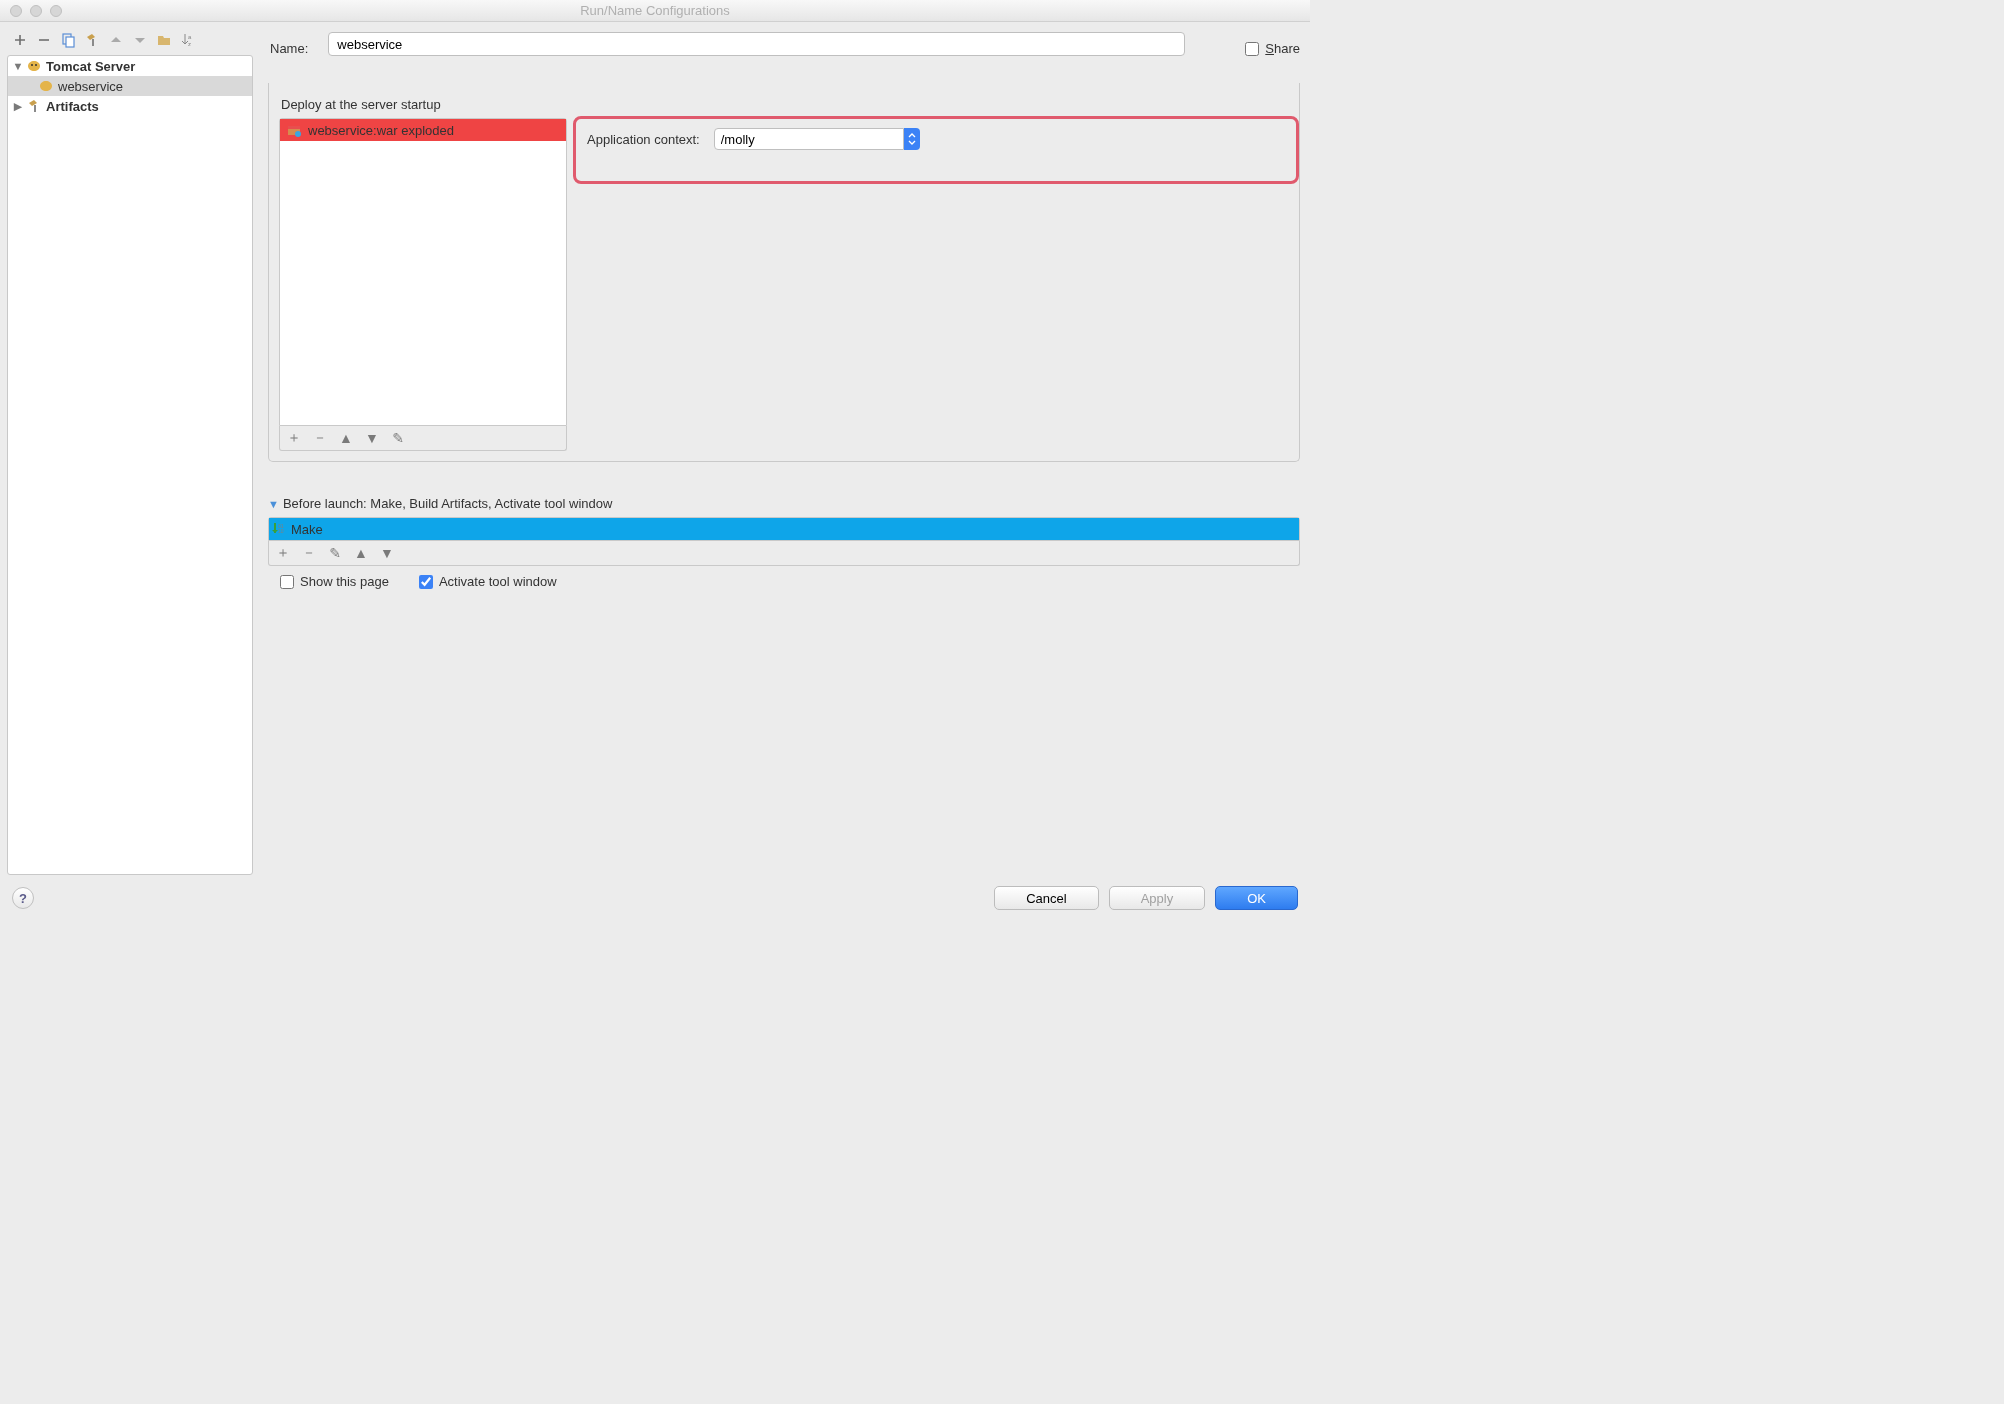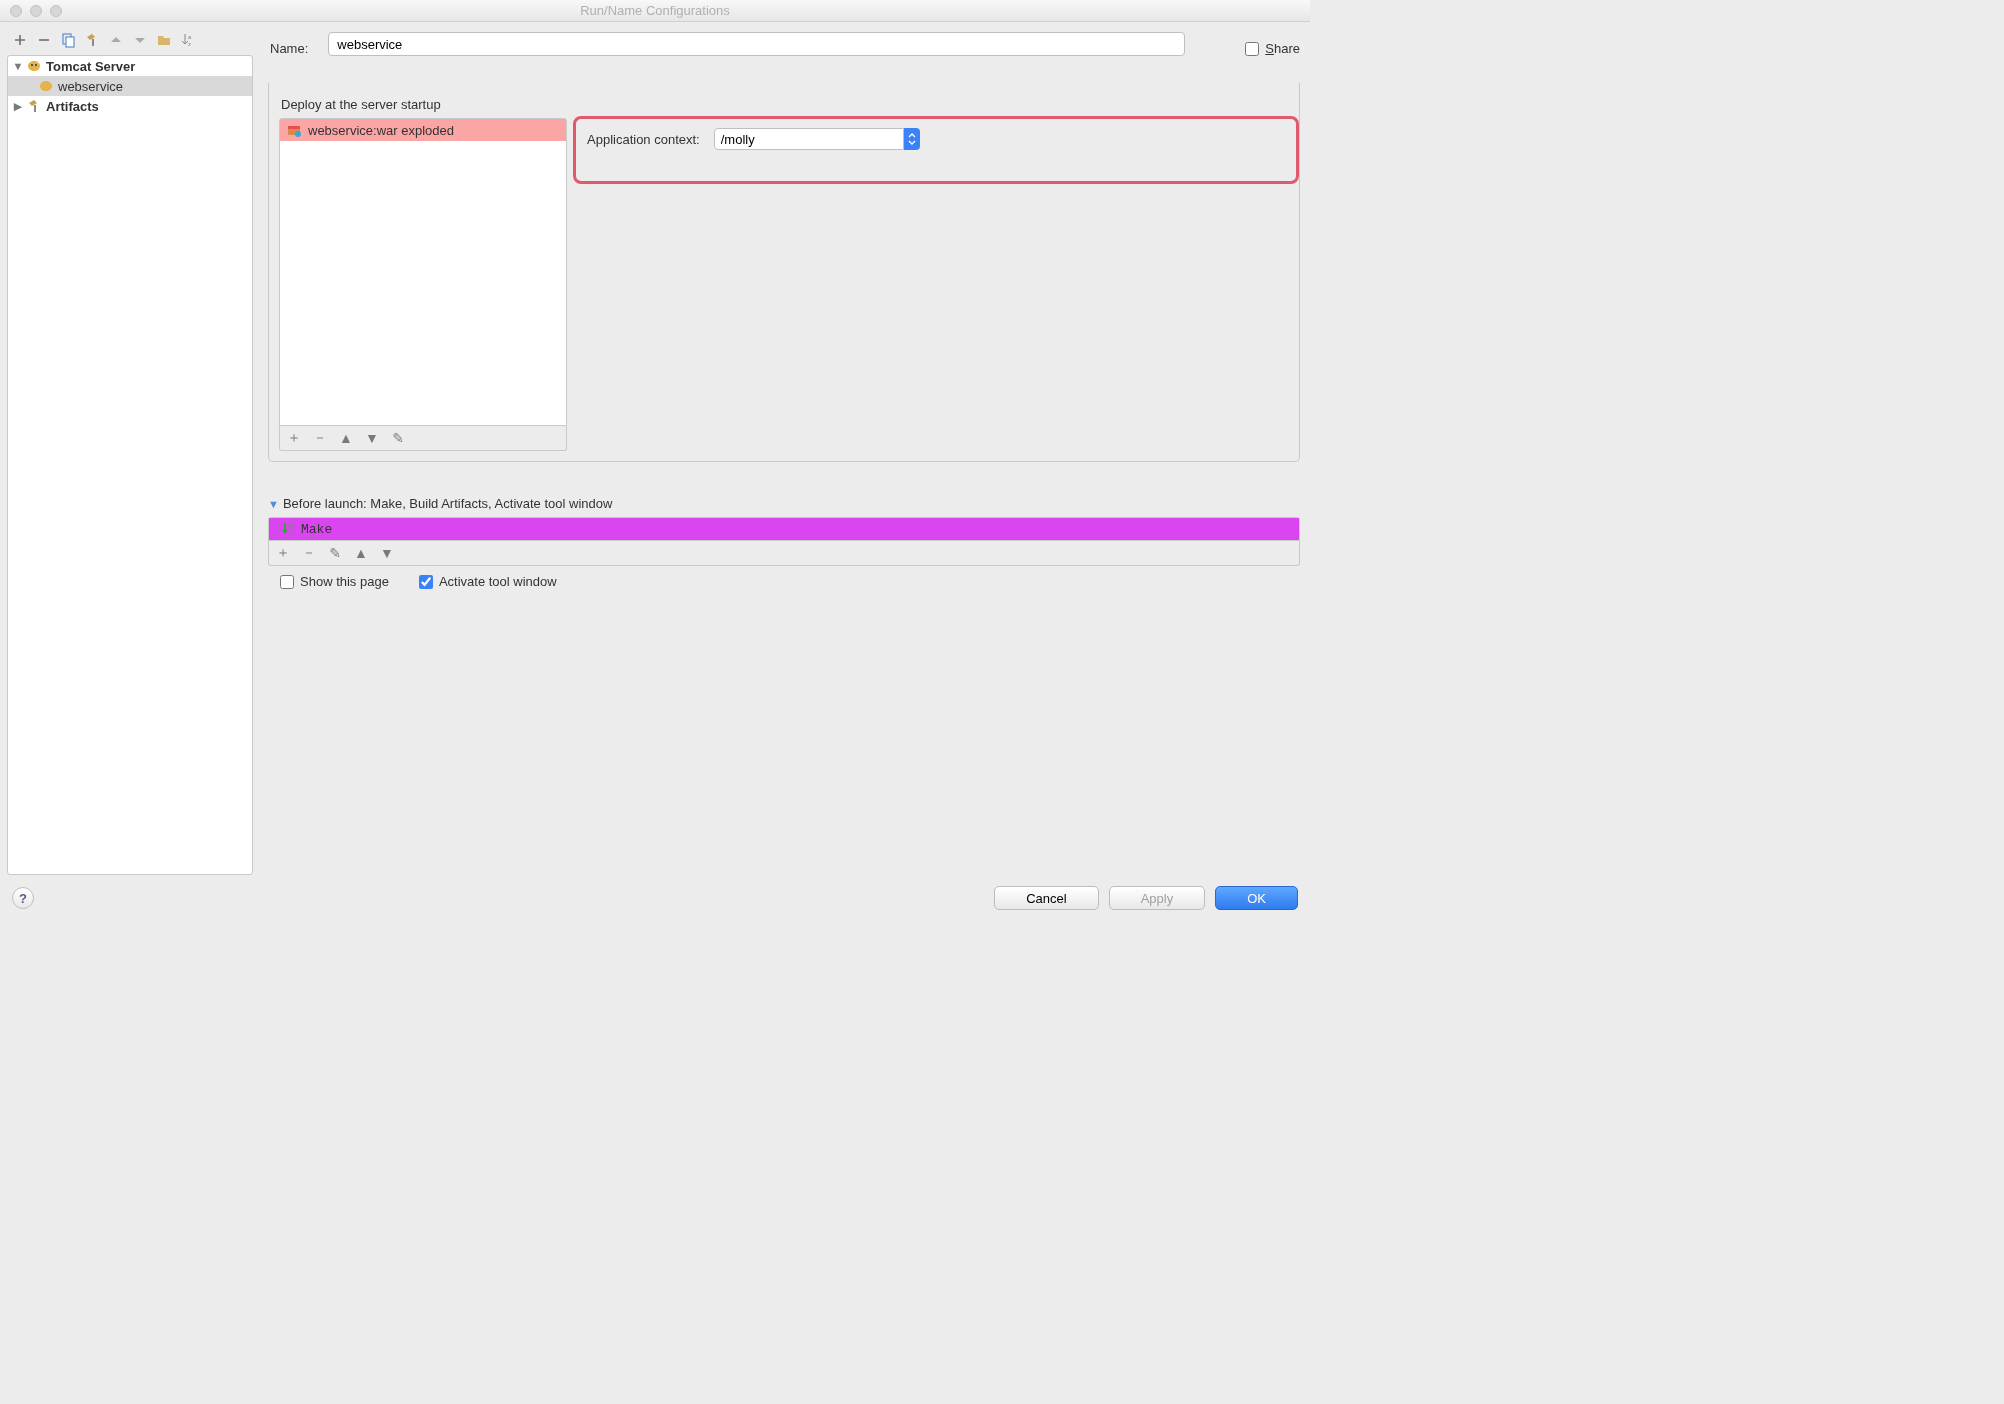--- a/index.html
+++ b/index.html
@@ -185,21 +185,21 @@
 .deploy-title { font-size: 13px; margin: 4px 0 6px 2px; }
 .deploy-list {
   border: 1px solid #c9c9c9;
   background: #fff;
   height: 308px;
   border-radius: 3px 3px 0 0;
 }
 .deploy-item {
   display: flex;
   align-items: center;
-  background: #fca5a5;
+  background: #ef4444;
   padding: 3px 6px;
   gap: 6px;
 }
 .deploy-item-icon { width: 16px; height: 16px; }
 .deploy-toolbar {
   border: 1px solid #c9c9c9;
   border-top: none;
   border-radius: 0 0 3px 3px;
   padding: 4px 6px;
   display: flex;
@@ -262,24 +262,23 @@
 }
 .bl-arrow { color: #4a90d9; font-size: 11px; }
 .bl-list {
   border: 1px solid #c9c9c9;
   background: #fff;
   border-radius: 3px 3px 0 0;
   margin-top: 6px;
 }
 .bl-item {
   display: flex; align-items: center;
-  padding: 3px 10px;
+  padding: 3px 0;
   gap: 6px;
-  background: #d946ef;
-  font-family: Liberation Mono, monospace;
+  background: #0ea5e9;
 }
 .bl-item-icon { width: 16px; height: 16px; }
 .bl-toolbar {
   border: 1px solid #c9c9c9;
   border-top: none;
   border-radius: 0 0 3px 3px;
   padding: 4px 6px;
   display: flex;
   gap: 10px;
   color: #8a8a8a;

